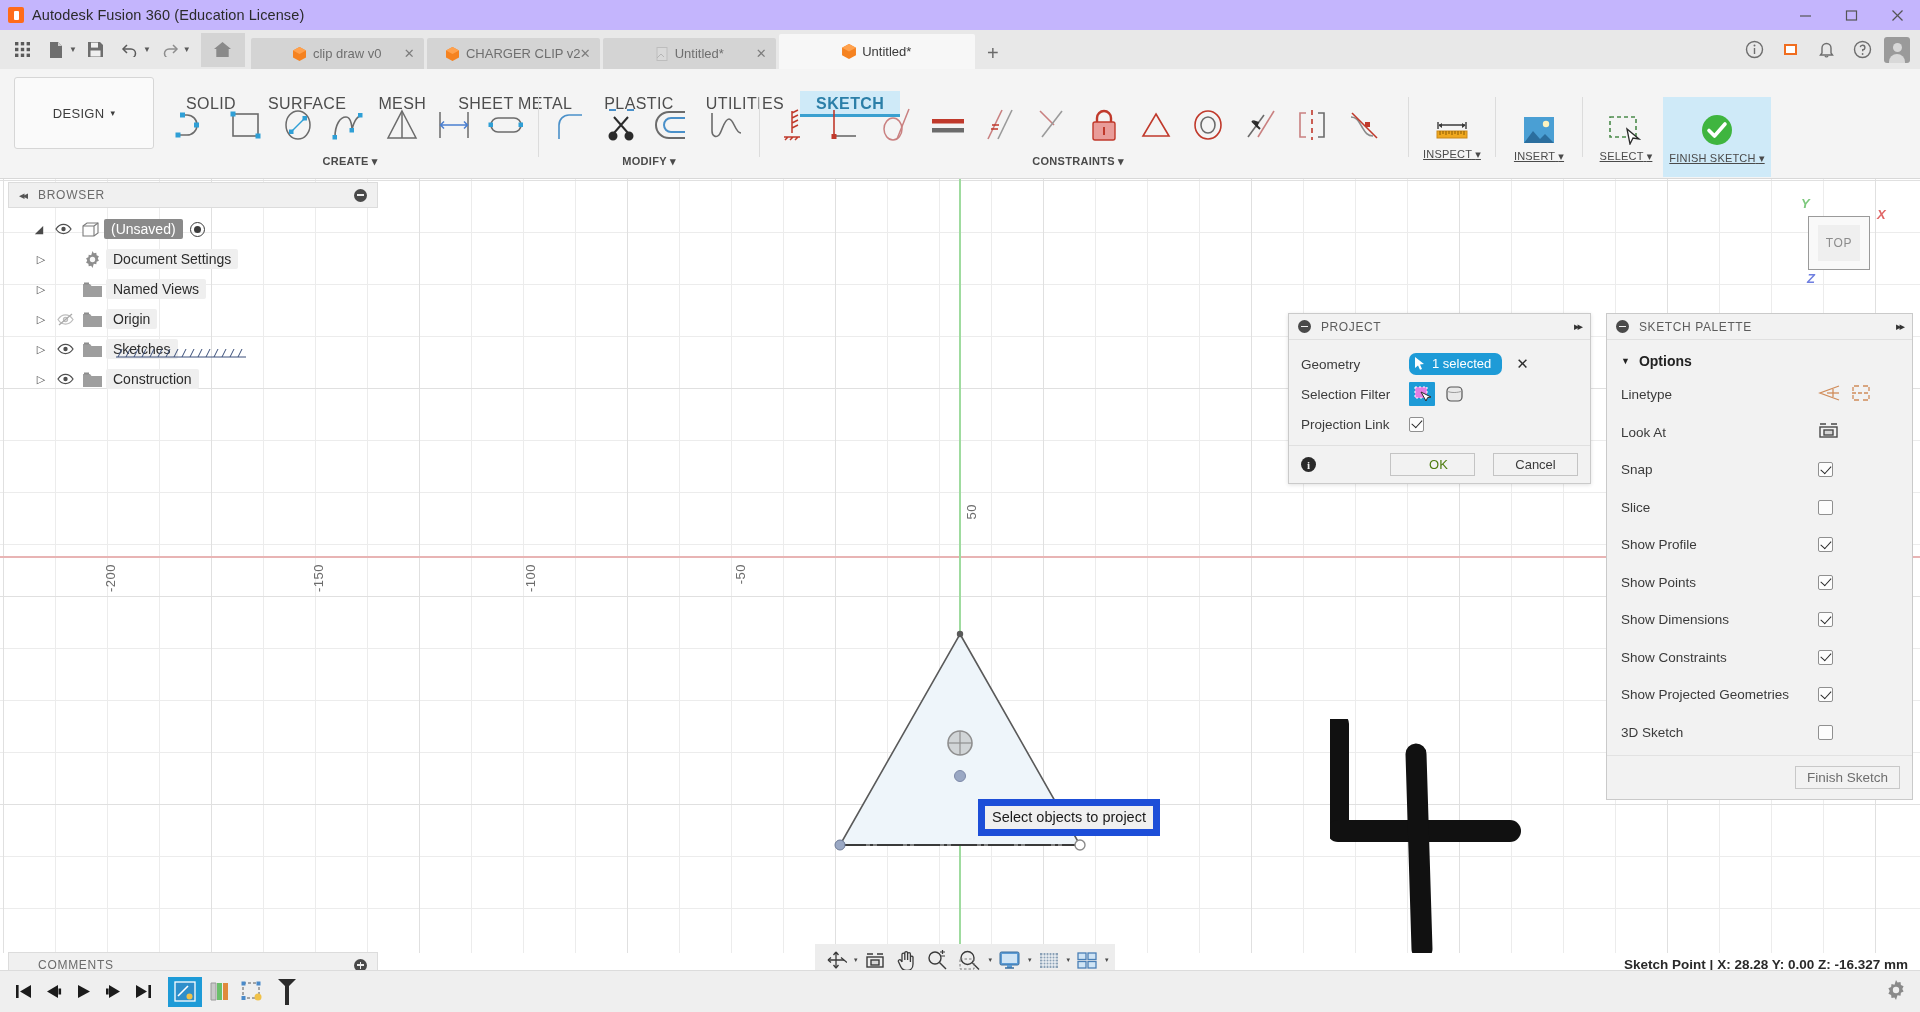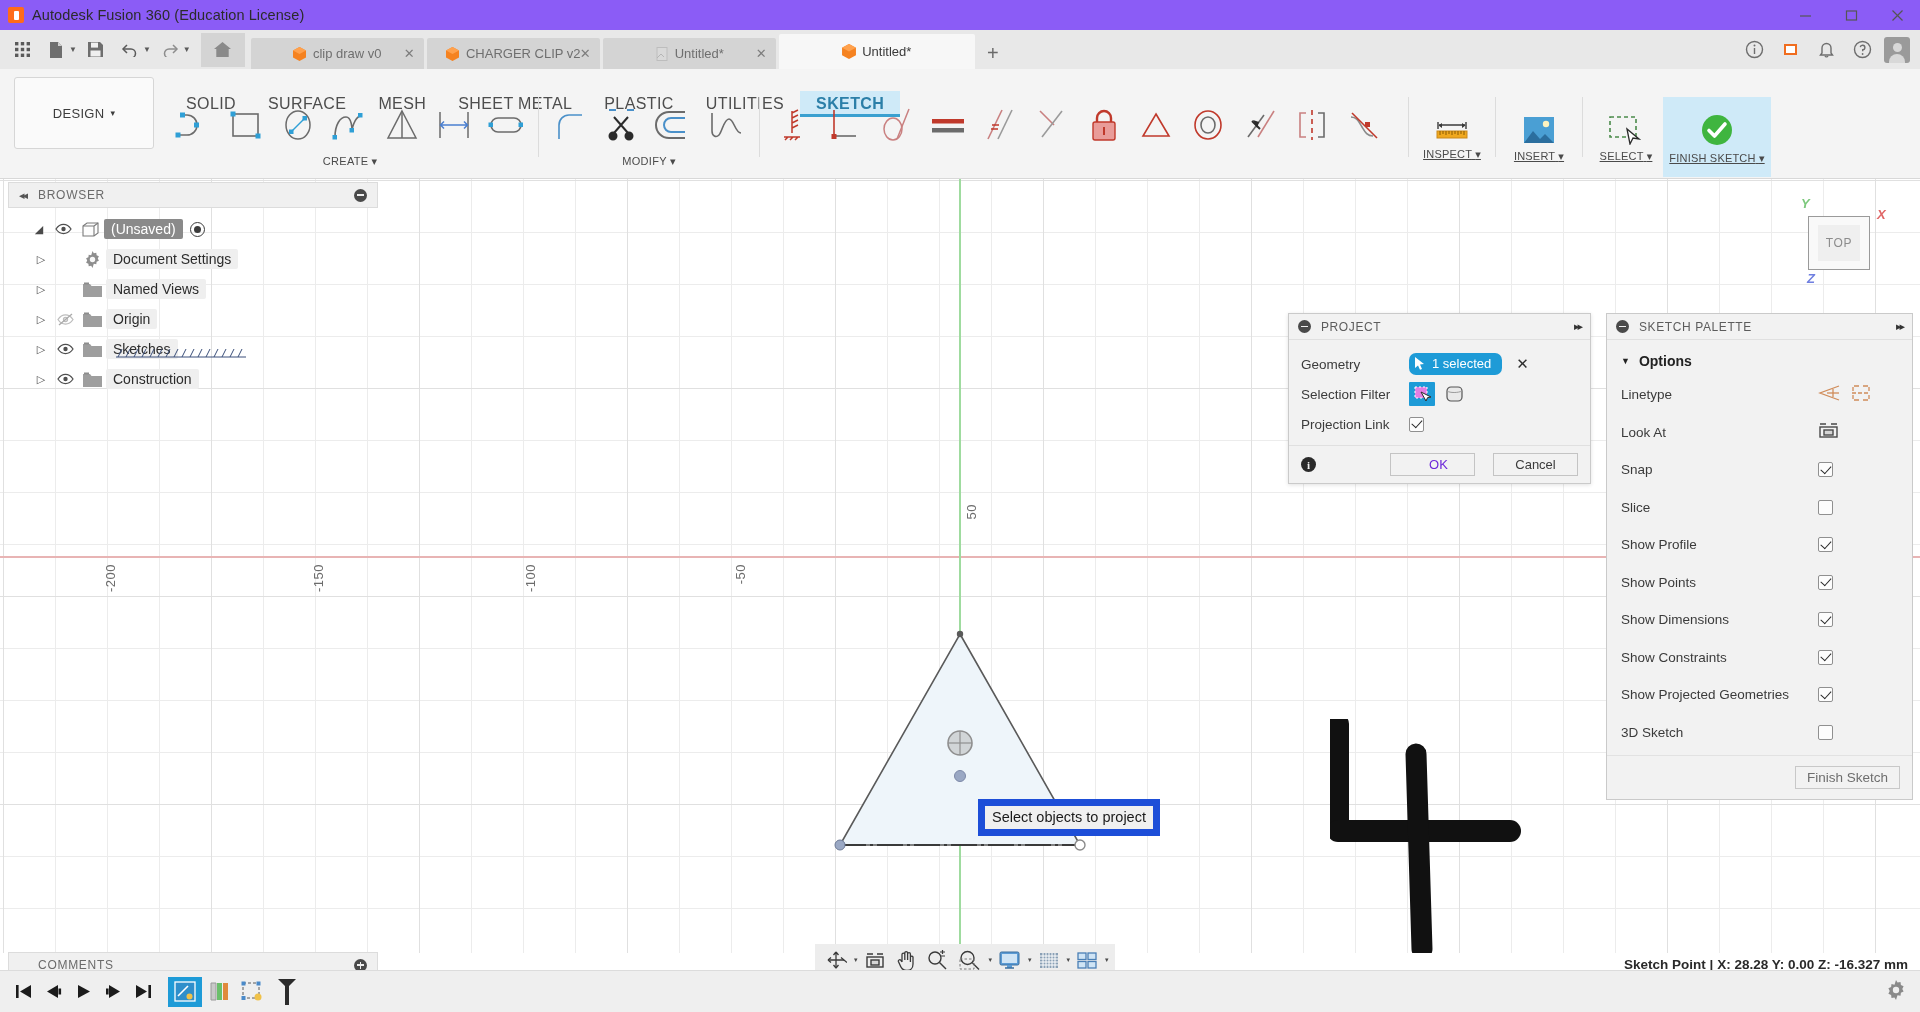--- a/index.html
+++ b/index.html
@@ -8,21 +8,21 @@
     font-family: "Liberation Sans", sans-serif;
     background: #ffffff;
     overflow: hidden;
     -webkit-font-smoothing: antialiased;
   }
   #app { position: relative; width: 1920px; height: 1012px; }
 
   
   .titlebar {
     position: absolute; top: 0; left: 0; width: 1920px; height: 30px;
-    background: #8b5cf6;
+    background: #c4b5fd;
     display: flex; align-items: center;
   }
   .title-logo {
     width: 16px; height: 16px; margin-left: 8px; margin-right: 8px;
     background: #ff6b1a; border-radius: 2px; position: relative;
     display: flex; align-items: center; justify-content: center;
   }
   .title-logo::after {
     content: ""; width: 5px; height: 9px; background: #fff; border-radius: 1px;
   }
@@ -98,21 +98,21 @@
     font-size: 13px; color: #3c3c3c; letter-spacing: .3px;
   }
   .ribbon-body {
     position: absolute; left: 168px; top: 28px; right: 0; height: 82px;
     display: flex; align-items: flex-start;
   }
   .rgroup { display: flex; flex-direction: column; align-items: center; position: relative; height: 82px;}
   .rgroup-items { display: flex; align-items: center; height: 56px; }
   .rgroup-label {
     font-size: 11px; color: #4a4a4a; letter-spacing: .3px; margin-top: 2px;
-    text-align: center; width: 100%;
+    text-align: center; width: 100%; font-weight: bold;
   }
   .rsep { width: 1px; height: 60px; background: #dcdcdc; margin: 0 6px; align-self: flex-start; }
   .tool {
     width: 52px; height: 54px; display: flex; align-items: center; justify-content: center;
   }
   .bigbtn {
     width: 74px; height: 80px; display: flex; flex-direction: column;
     align-items: center; justify-content: center; padding-top: 4px;
   }
   .bigbtn .bl { font-size: 11px; color: #4a4a4a; margin-top: 5px; letter-spacing:.2px;text-decoration:underline;}
@@ -262,21 +262,21 @@
   .info-dot {
     width: 15px; height: 15px; border-radius: 50%; background: #2b2b2b; color: #f2f2f2;
     font-size: 11px; font-weight: 700; display:flex; align-items:center; justify-content:center;
     font-family: "Liberation Serif", serif;
   }
   .dlg-btn {
     margin-left: auto; width: 85px; height: 23px; border: 1px solid #c4c4c4;
     background: #f2f2f2; font-size: 13px; color: #3b3b3b;
     display: flex; align-items: center; justify-content: center;
   }
-  .dlg-btn.ok { color: #6d28d9; margin-left: auto; padding-left: 12px; }
+  .dlg-btn.ok { color: #4d7c0f; margin-left: auto; padding-left: 12px; }
   .dlg-btn.cancel { margin-left: 9px; }
 
   
   .palette {
     position: absolute; left: 1606px; top: 313px; width: 307px;
     background: #f2f2f2; border: 1px solid #cacaca;
   }
   .pal-body { padding: 6px 0 4px 0; }
   .pal-section {
     display: flex; align-items: center; height: 30px; padding: 0 14px;
@@ -663,20 +663,23 @@
             </svg>
           </div>
           <div class="tool">
             <svg width="40" height="36" viewBox="0 0 40 36" fill="none" stroke-width="1.6">
               <path d="M7 10c6 0 8 5 11 10s5 9 11 9" stroke="#8a8a8a"></path>
               <path d="M8 6L33 31" stroke="#c0392b"></path>
               <rect x="21" y="15" width="5" height="5" fill="#c0392b" stroke="none"></rect>
             </svg>
           </div>
         </div>
+        <div class="rgroup-label">
+          <span>CONSTRAINTS</span><span style="margin-left:3px">▾</span>
+        </div>
       </div>
 
       <div class="rsep" style="margin-left:18px"></div>
 
       <div class="bigbtn">
         <svg width="36" height="26" viewBox="0 0 36 26">
           <path d="M4 5v7M32 5v7M5 8h26" stroke="#3a3a3a" stroke-width="1.4" fill="none"></path>
           <path d="M8 6L4.5 8.5 8 11M28 6l3.5 2.5L28 11" fill="#3a3a3a"></path>
           <rect x="3" y="14" width="30" height="7" fill="#f0a81e" stroke="#c9881a"></rect>
           <path d="M6 14v4M9 14v3M12 14v4M15 14v3M18 14v4M21 14v3M24 14v4M27 14v3M30 14v4" stroke="#8a5a00" stroke-width="1"></path>

